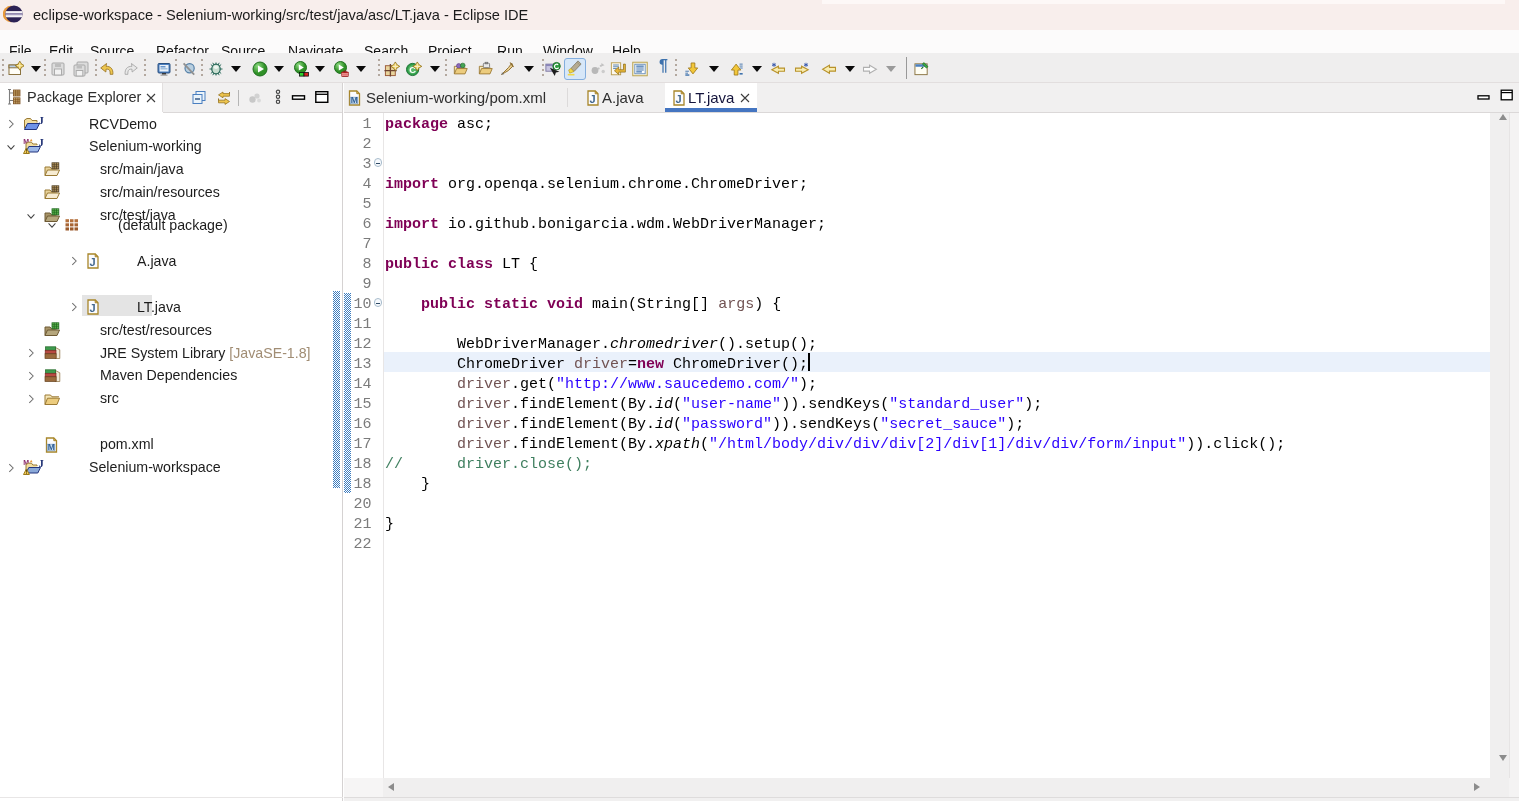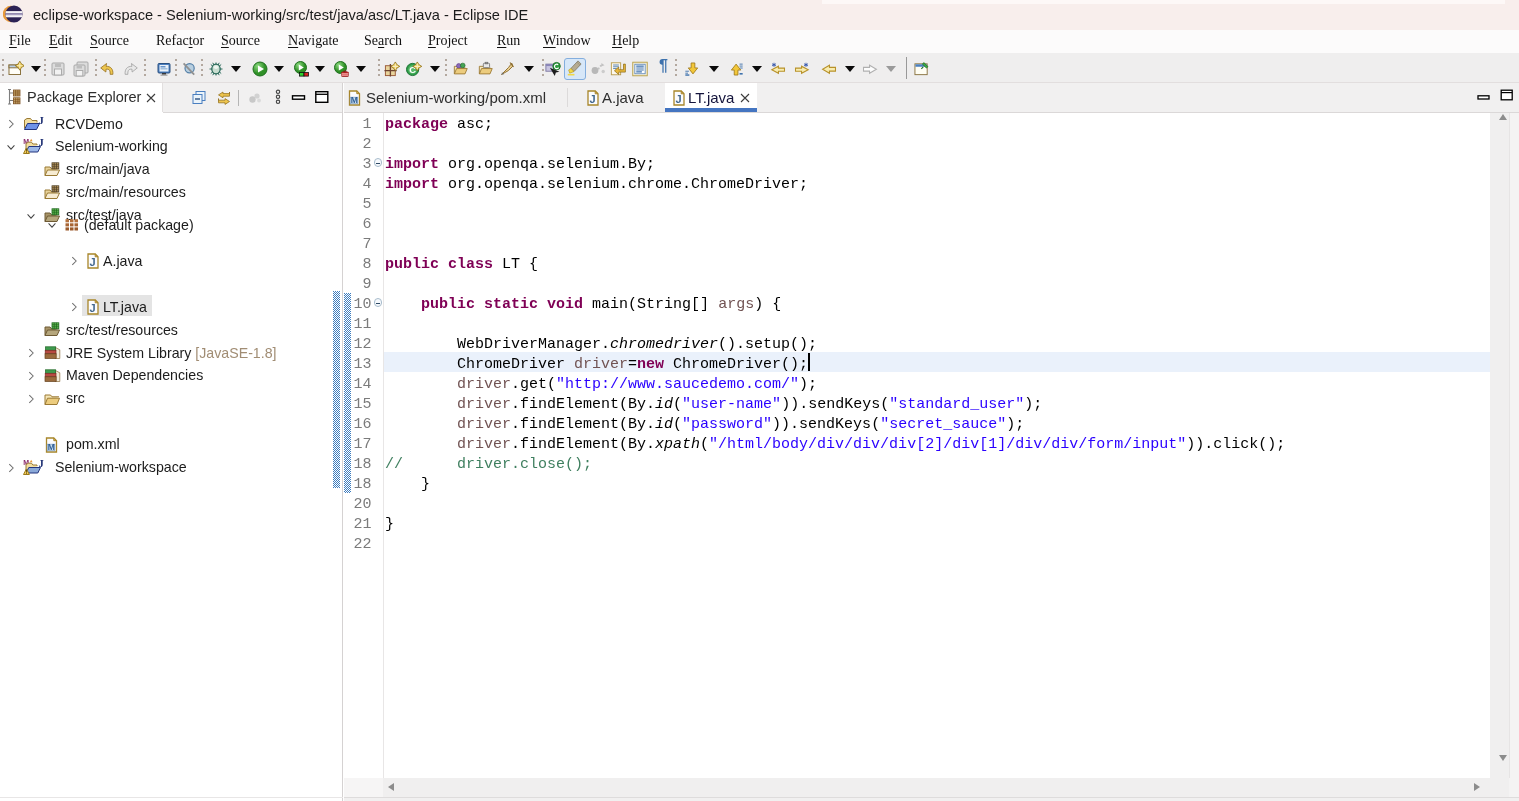--- a/index.html
+++ b/index.html
@@ -5,38 +5,38 @@
   * { margin:0; padding:0; box-sizing:border-box; }
   html,body { width:1519px; height:801px; overflow:hidden; font-family:"Liberation Sans",sans-serif; }
   .abs { position:absolute; }
   #win { position:relative; width:1519px; height:801px; background:#ffffff; }
   
   #titlebar { left:0; top:0; width:1519px; height:30px; background:#f8eeec; }
   #titlestrip { left:822px; top:0; width:683px; height:4px; background:#fdf8f7; }
   #title-text { left:33px; top:6.5px; font-size:14.6px; color:#1b1b1b; white-space:pre; }
   
   #menubar { left:0; top:30px; width:1519px; height:23px; background:#fcfbfb; }
-  .mi { position:absolute; top:3px; font-size:14px; color:#111; white-space:pre;font-family:Liberation Serif, serif; }
+  .mi { position:absolute; top:13px; font-size:14px; color:#111; white-space:pre; }
   .mi u { text-decoration:underline; text-underline-offset:2px; }
   
   #toolbar { left:0; top:53px; width:1519px; height:30px; background:#efeeee; border-bottom:1px solid #e2dede; }
   .tsep { position:absolute; top:6px; height:19px; width:2px; background:repeating-linear-gradient(to bottom,#b3a89f 0 2px,rgba(0,0,0,0) 2px 5px); }
   .tsolid { position:absolute; top:4px; height:22px; width:1px; background:#999; }
   .ti { position:absolute; top:8px; width:16px; height:16px; }
   .dd { position:absolute; top:13px; width:0; height:0; border-left:5px solid transparent; border-right:5px solid transparent; border-top:6px solid #0a0a0a; }
   .dd.dis { border-top-color:#9a9a9a; }
   
   #leftpanel { left:0; top:83px; width:343px; height:718px; background:#ffffff; border-right:1px solid #d5d2d2; }
   #pe-strip { left:0; top:0; width:342px; height:29px; background:#f1f0f0; }
   #pe-tab { left:0; top:0; width:163px; height:29px; background:#ffffff; border-right:1px solid #e2dfdf; }
   #pe-strip-border { left:163px; top:29px; width:179px; height:1px; background:#dbd8d8; }
   .tabtext { position:absolute; font-size:14.5px; color:#2e2e2e; white-space:pre; }
   
   .trow { position:absolute; left:0; width:330px; height:23px; }
-  .tlabel { position:absolute; top:2.5px; font-size:14.2px; color:#1c1c1c; white-space:pre; }
+  .tlabel { position:absolute; top:2.5px; font-size:14.2px; color:#1c1c1c; white-space:pre;margin-left:34px; }
   .chev { position:absolute; top:5px; width:12px; height:12px; }
   .ticon { position:absolute; top:3px; }
   #lt-hl { left:82px; width:70px; height:21px; background:#e4e4e4; }
   
   #editor { left:344px; top:83px; width:1175px; height:718px; background:#ffffff; }
   #ed-strip { left:0; top:0; width:1175px; height:30px; background:#f1f0f0; }
   #ed-strip-border { left:0; top:29px; width:1175px; height:1px; background:#dbd8d8; }
   #ed-tab3 { left:321px; top:0; width:92px; height:25px; background:#ffffff; }
   #ed-underline { left:321px; top:25px; width:92px; height:4px; background:#4475c1; }
   .codeline { position:absolute; left:41px; font-size:15px; line-height:20px; transform:translateY(2px); font-family:"Liberation Mono",monospace; white-space:pre; color:#000; }
@@ -570,22 +570,22 @@
     <div class="lnum" style="top:330px">16</div>
     <div class="lnum" style="top:350px">17</div>
     <div class="lnum" style="top:370px">18</div>
     <div class="lnum" style="top:390px">18</div>
     <div class="lnum" style="top:410px">20</div>
     <div class="lnum" style="top:430px">21</div>
     <div class="lnum" style="top:450px">22</div>
     <div class="fold" style="top:75.3px"></div>
     <div class="fold" style="top:215.3px"></div>
     <div class="codeline" style="top:30px"><span class="kw">package</span> asc;</div>
-    <div class="codeline" style="top:70px"><span class="kw">import</span> org.openqa.selenium.By;</div>
     <div class="codeline" style="top:90px"><span class="kw">import</span> org.openqa.selenium.chrome.ChromeDriver;</div>
+    <div class="codeline" style="top:130px"><span class="kw">import</span> io.github.bonigarcia.wdm.WebDriverManager;</div>
     <div class="codeline" style="top:170px"><span class="kw">public</span> <span class="kw">class</span> LT {</div>
     <div class="codeline" style="top:210px">    <span class="kw">public</span> <span class="kw">static</span> <span class="kw">void</span> main(String[] <span class="vr">args</span>) {</div>
     <div class="codeline" style="top:250px">        WebDriverManager.<span class="it">chromedriver</span>().setup();</div>
     <div class="codeline" style="top:270px">        ChromeDriver <span class="vr">driver</span>=<span class="kw">new</span> ChromeDriver();</div>
     <div class="codeline" style="top:290px">        <span class="vr">driver</span>.get(<span class="str">"http://www.saucedemo.com/"</span>);</div>
     <div class="codeline" style="top:310px">        <span class="vr">driver</span>.findElement(By.<span class="it">id</span>(<span class="str">"user-name"</span>)).sendKeys(<span class="str">"standard_user"</span>);</div>
     <div class="codeline" style="top:330px">        <span class="vr">driver</span>.findElement(By.<span class="it">id</span>(<span class="str">"password"</span>)).sendKeys(<span class="str">"secret_sauce"</span>);</div>
     <div class="codeline" style="top:350px">        <span class="vr">driver</span>.findElement(By.<span class="it">xpath</span>(<span class="str">"/html/body/div/div/div[2]/div[1]/div/div/form/input"</span>)).click();</div>
     <div class="codeline" style="top:370px"><span class="cm">//      driver.close();</span></div>
     <div class="codeline" style="top:390px">    }</div>

